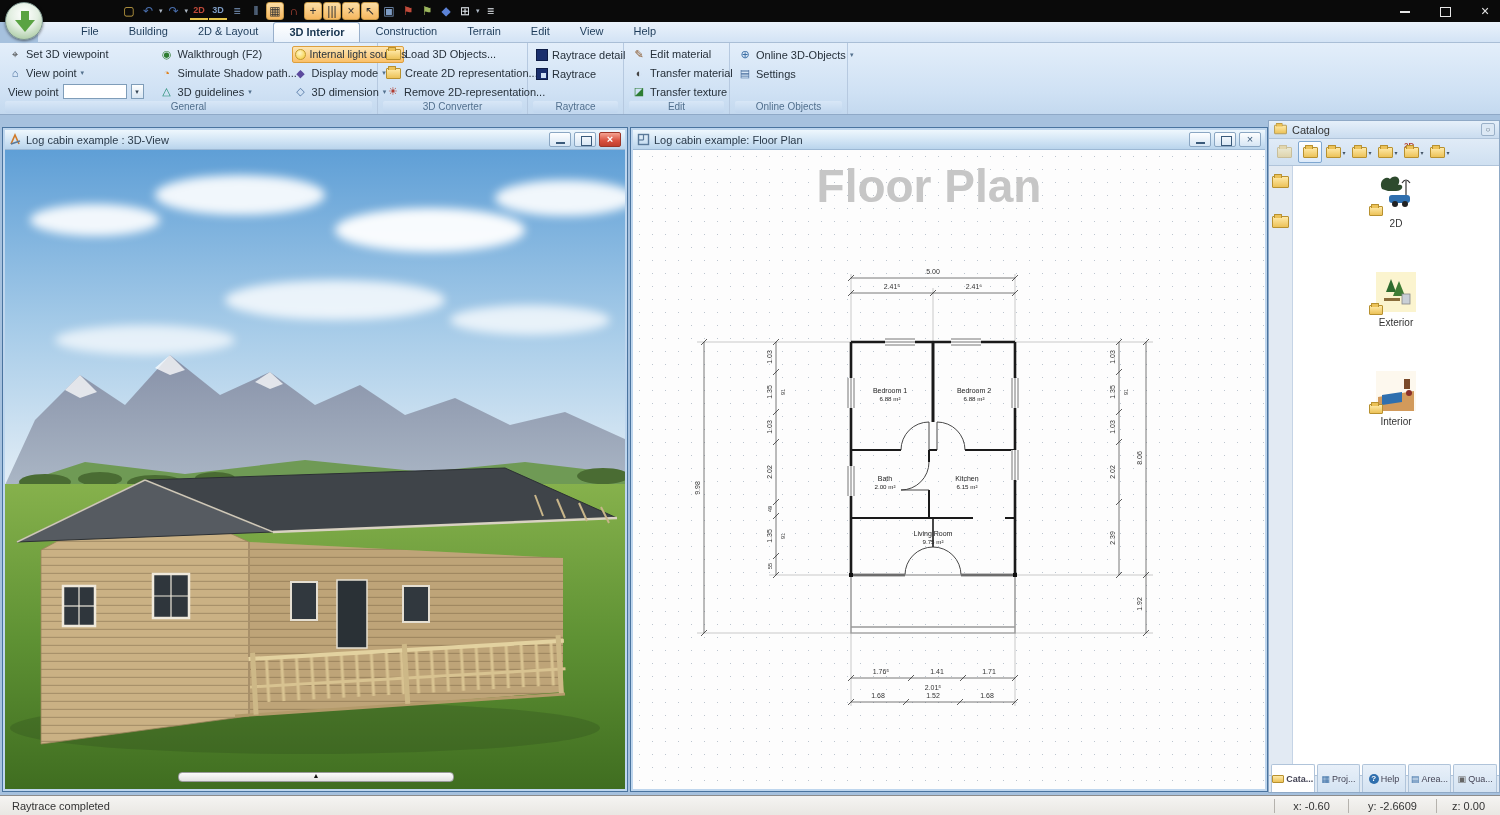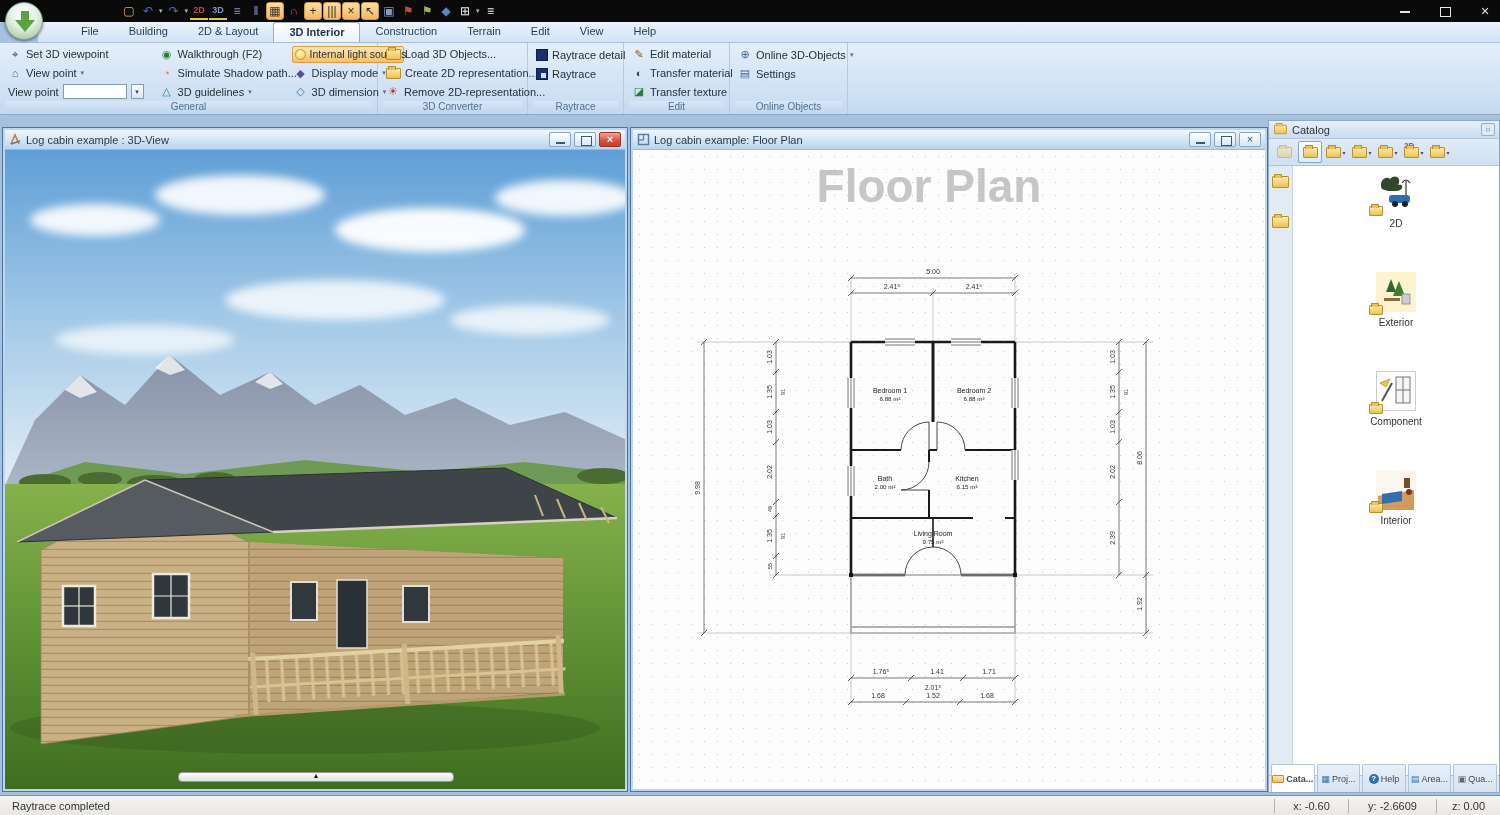--- a/index.html
+++ b/index.html
@@ -650,34 +650,20 @@
               <polygon points="10,20 15,7 20,20" fill="#2e6b2e"></polygon>
               <polygon points="17,24 23,9 29,24" fill="#3f7d35"></polygon>
               <rect x="8" y="26" width="16" height="3" fill="#8a6d3b"></rect>
               <rect x="26" y="22" width="8" height="10" fill="#c9cfd6" stroke="#888" stroke-width="0.8"></rect>
             </svg>
             <span class="fold"></span>
           </div>
           <div class="cit-label">Exterior</div>
         </div>
 
-        <div class="cat-item">
-          <div class="cit-icon">
-            <svg viewBox="0 0 40 40" width="40" height="40">
-              <rect x="0.5" y="0.5" width="39" height="39" fill="#fff" stroke="#ccc"></rect>
-              <rect x="20" y="6" width="14" height="26" fill="#f4f6f8" stroke="#777"></rect>
-              <line x1="27" y1="6" x2="27" y2="32" stroke="#777"></line>
-              <line x1="20" y1="19" x2="34" y2="19" stroke="#777"></line>
-              <line x1="6" y1="30" x2="16" y2="12" stroke="#555" stroke-width="2"></line>
-              <polygon points="4,12 14,8 10,16" fill="#e8c84a" stroke="#a8903a" stroke-width="0.8"></polygon>
-            </svg>
-            <span class="fold"></span>
-          </div>
-          <div class="cit-label">Component</div>
-        </div>
 
         <div class="cat-item">
           <div class="cit-icon">
             <svg viewBox="0 0 40 40" width="40" height="40">
               <rect width="40" height="40" fill="#fdf8ee"></rect>
               <polygon points="2,26 38,20 38,40 2,40" fill="#d29a5b"></polygon>
               <polygon points="6,24 26,21 26,31 6,34" fill="#2f6fae"></polygon>
               <rect x="28" y="8" width="6" height="10" fill="#7a4a2a"></rect>
               <circle cx="33" cy="22" r="3" fill="#8a2f2a"></circle>
             </svg>

